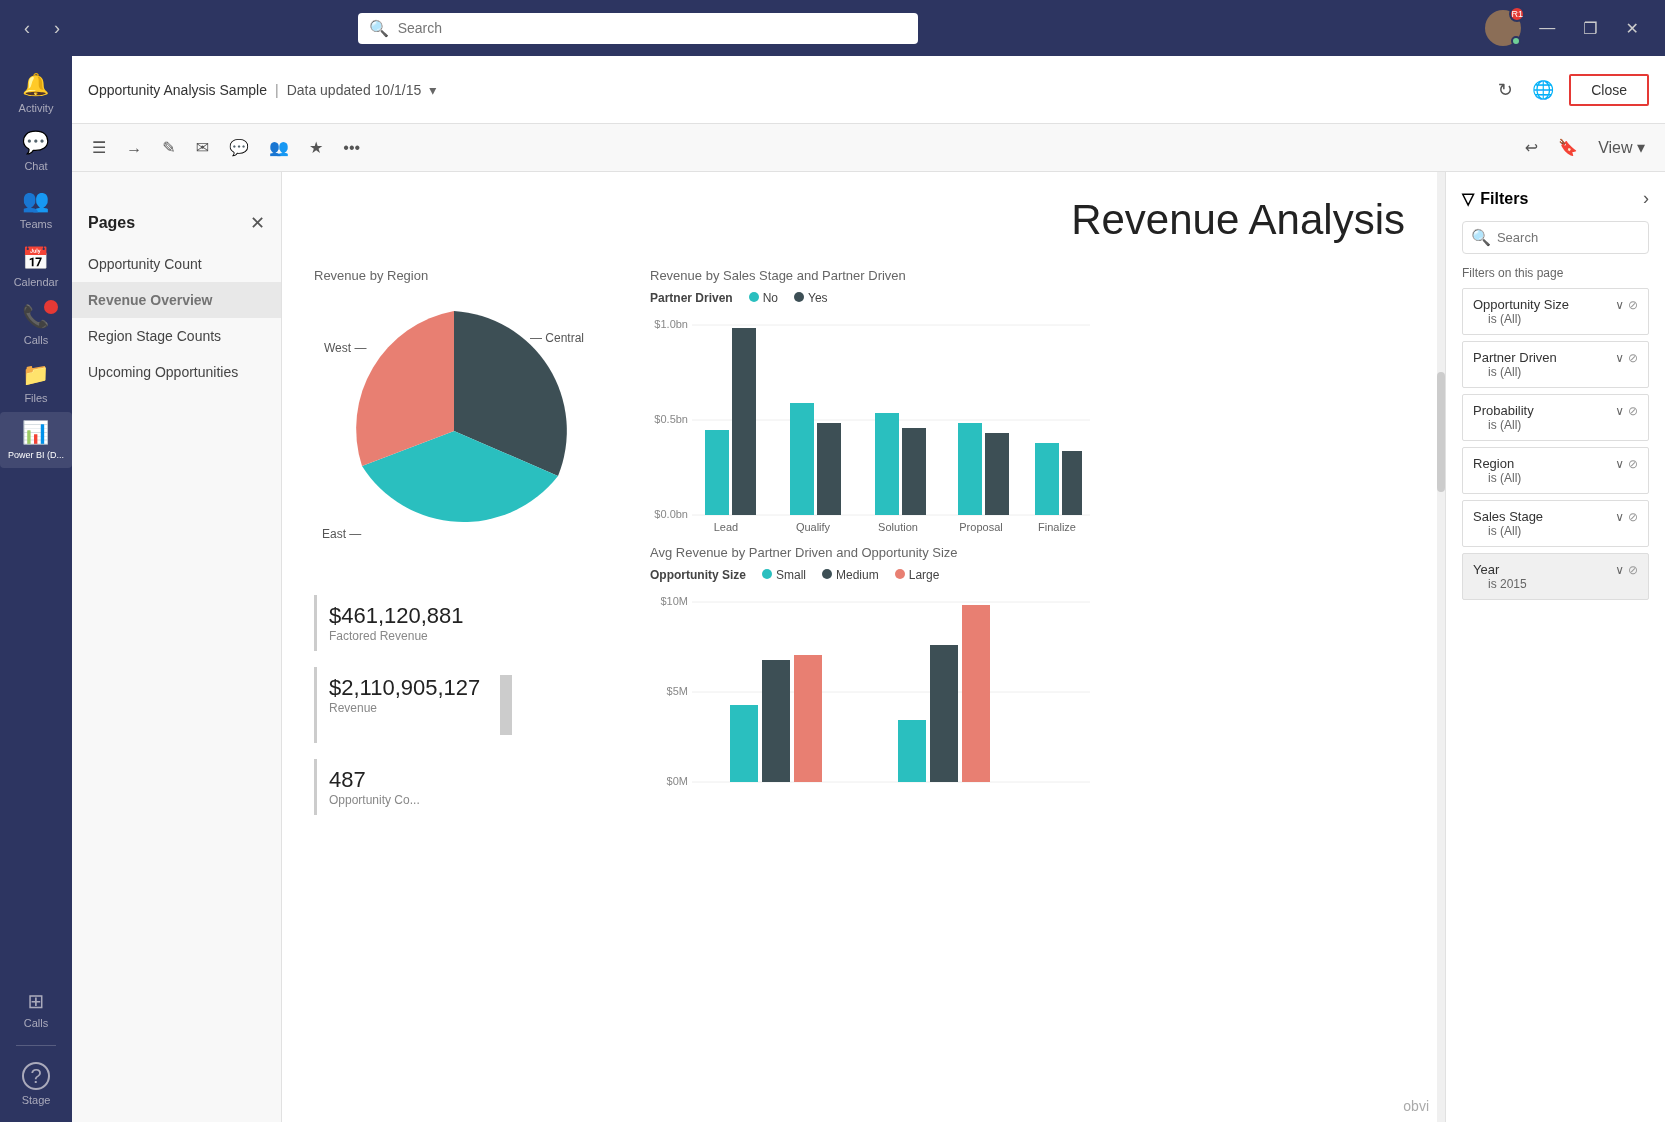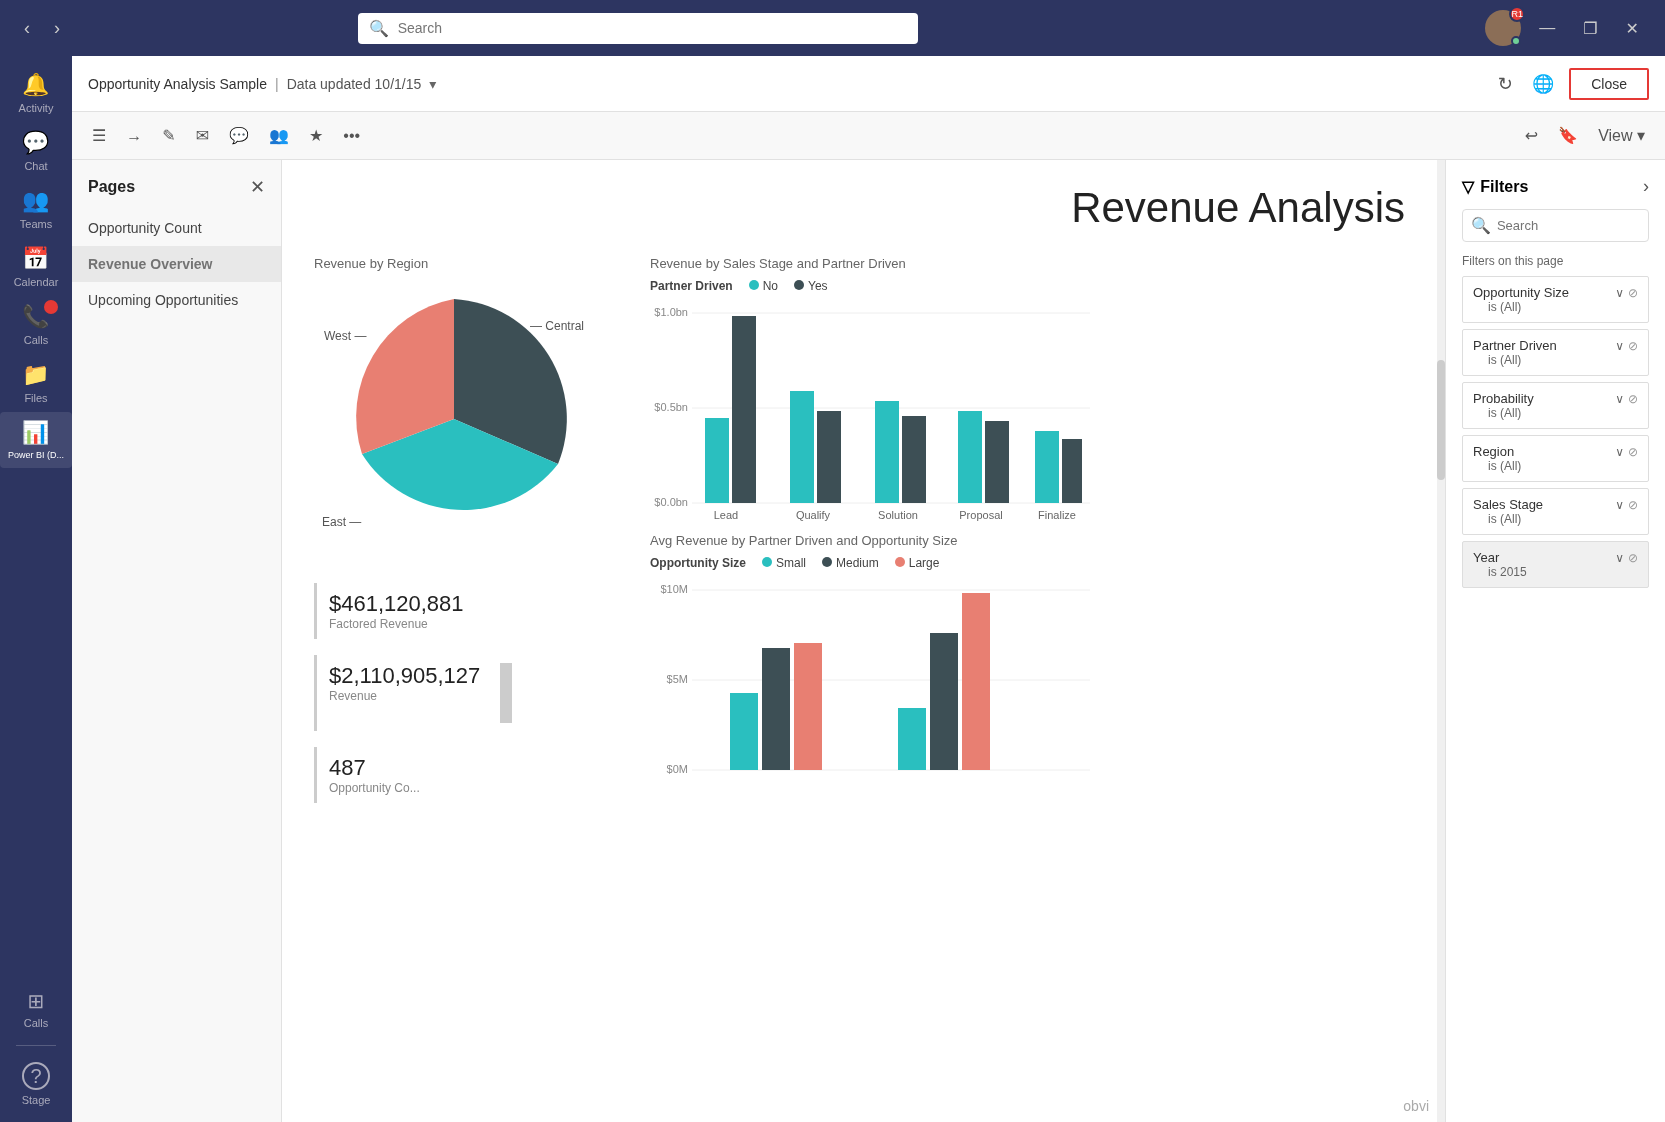--- a/index.html
+++ b/index.html
@@ -67,21 +67,21 @@
     }
     .sidebar-item.power-bi { background: rgba(255,255,255,0.1); color: white; }
     .sidebar-spacer { flex: 1; }
     .sidebar-divider { width: 40px; height: 1px; background: rgba(255,255,255,0.2); margin: 8px 0; }
 
     
     .content-area { flex: 1; display: flex; flex-direction: column; overflow: hidden; }
 
     
     .app-header {
-      background: white; height: 56px; display: flex; align-items: center;
+      background: white; height: 68px; display: flex; align-items: center;
       padding: 0 16px; border-bottom: 1px solid #e1e1e1; flex-shrink: 0;
     }
     .app-title { font-size: 14px; color: #333; display: flex; align-items: center; gap: 8px; }
     .app-title-sep { color: #999; }
     .app-title-updated { color: #555; }
     .app-title-chevron { color: #666; cursor: pointer; }
     .header-actions { margin-left: auto; display: flex; align-items: center; gap: 8px; }
     .header-icon-btn {
       background: none; border: none; cursor: pointer; color: #555;
       font-size: 18px; padding: 6px; border-radius: 4px;
@@ -106,21 +106,21 @@
     
     .main-content { flex: 1; display: flex; overflow: hidden; }
 
     
     .pages-panel {
       width: 210px; background: #f8f8f8; border-right: 1px solid #e1e1e1;
       flex-shrink: 0; padding: 16px 0;
     }
     .pages-header {
       display: flex; align-items: center; justify-content: space-between;
-      padding: 0 16px 12px; font-size: 16px; font-weight: 600; color: #222;
+      padding: 0 16px 12px; font-size: 16px; font-weight: 600; color: #222; margin-top: 24px;
     }
     .pages-close { background: none; border: none; cursor: pointer; color: #555; font-size: 18px; }
     .page-item {
       padding: 10px 16px; cursor: pointer; font-size: 14px; color: #444;
     }
     .page-item.active { background: #e8e8e8; font-weight: 600; color: #737373; }
 
     
     .report-area { flex: 1; background: white; overflow-y: auto; padding: 24px 32px; position: relative; }
     .report-title { text-align: right; font-size: 42px; font-weight: 300; color: #222; margin-bottom: 24px; }
@@ -285,20 +285,23 @@
           <span>Pages</span>
           <button class="pages-close">✕</button>
         </div>
         <div class="page-item">
           <span>Opportunity Count</span>
         </div>
         <div class="page-item active">
           <span>Revenue Overview</span>
         </div>
         <div class="page-item">
+          <span>Region Stage Counts</span>
+        </div>
+        <div class="page-item">
           <span>Upcoming Opportunities</span>
         </div>
       </div>
 
       <div class="report-area">
         <div class="report-title">Revenue Analysis</div>
 
         <div class="charts-row">
 
           <div class="chart-section" style="max-width:300px;">

